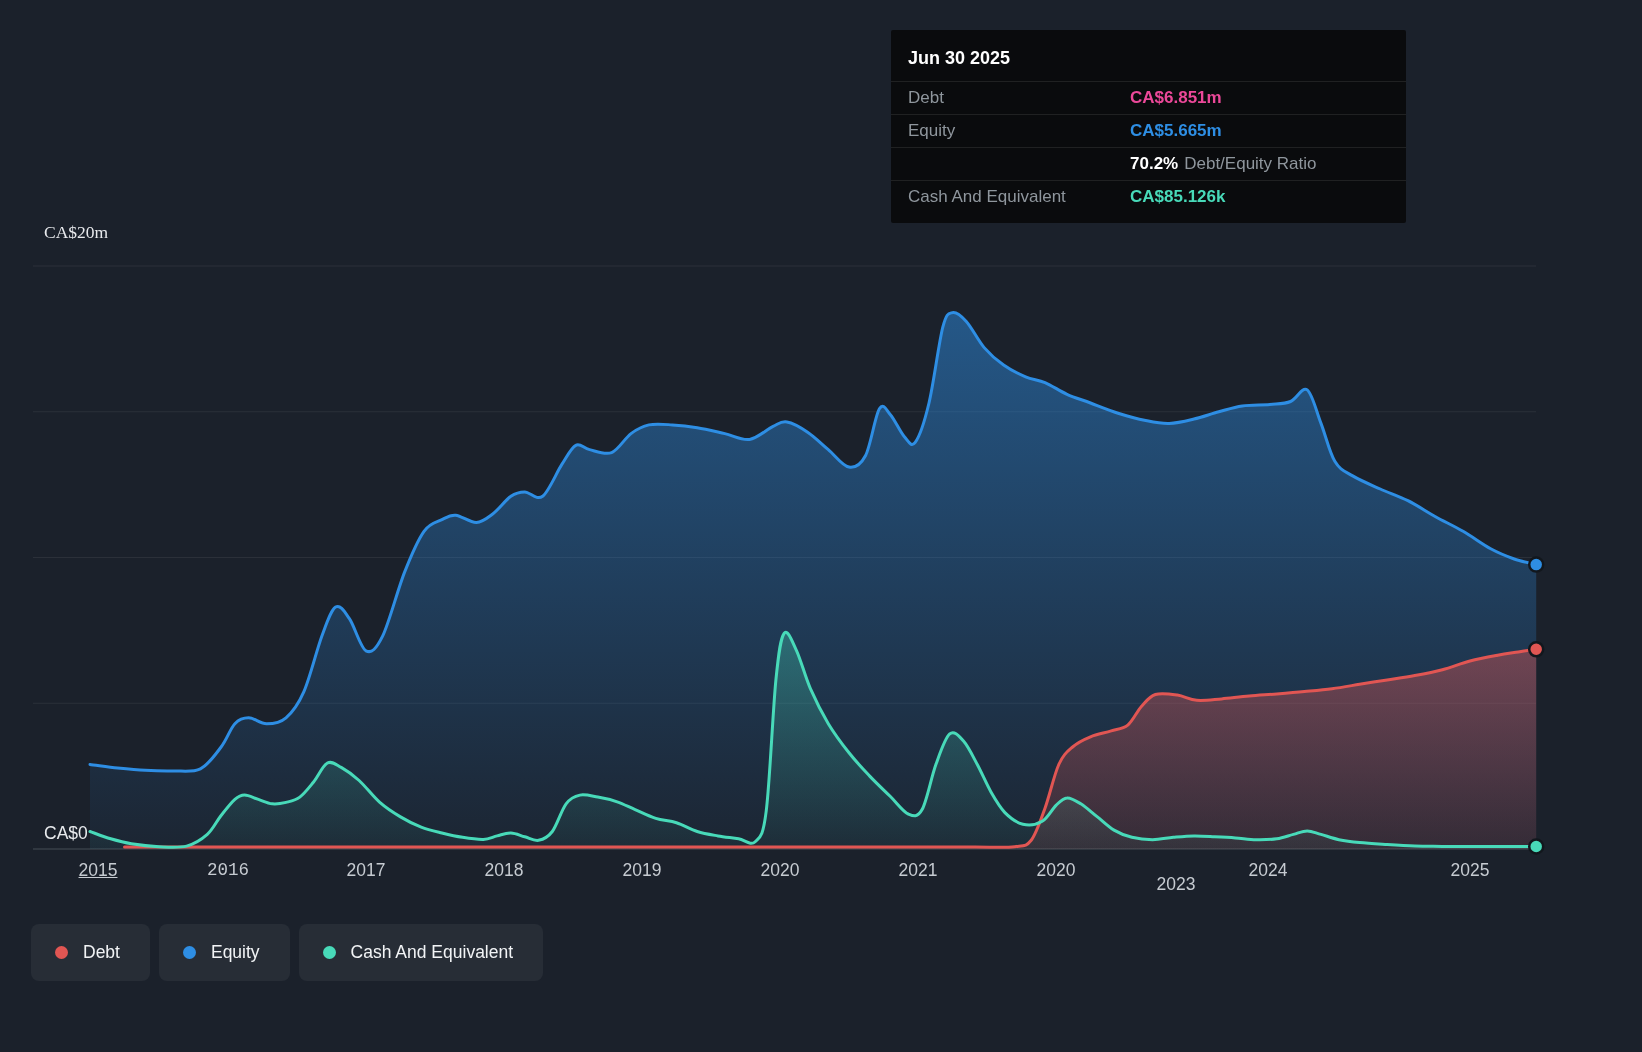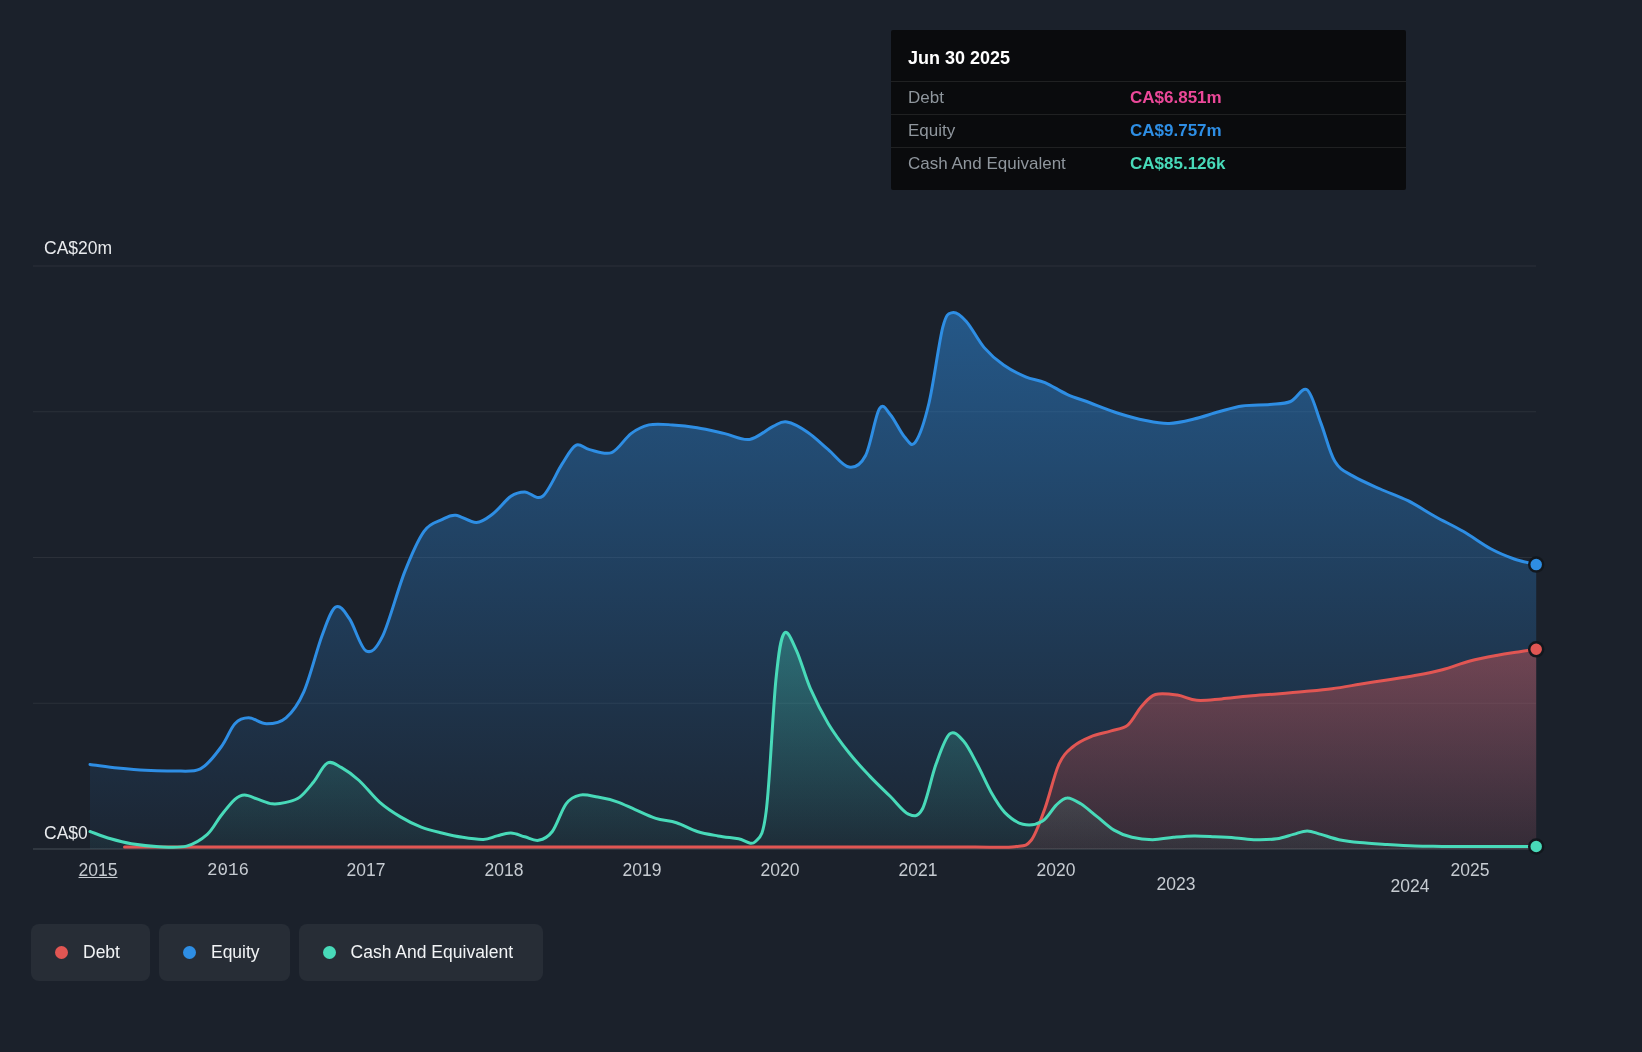--- a/index.html
+++ b/index.html
@@ -73,46 +73,51 @@
       <path d="M90.0 831.5 C93.5 832.7 103.8 836.8 110.7 838.8 C117.6 840.8 123.3 842.4 131.4 843.8 C139.4 845.1 149.8 846.3 159.0 846.7 C168.2 847.1 178.6 848.0 186.6 846.1 C194.7 844.0 201.5 839.5 207.3 834.4 C213.0 829.3 216.5 821.3 221.1 815.5 C225.7 809.6 231.0 802.8 234.9 799.4 C238.8 796.0 240.6 795.1 244.6 795.1 C248.5 795.1 253.8 798.0 258.4 799.4 C263.0 800.9 267.6 803.3 272.2 803.8 C276.8 804.3 281.4 803.5 286.0 802.4 C290.6 801.2 295.2 800.5 299.8 797.1 C304.4 793.7 309.0 787.6 313.6 782.0 C318.2 776.3 322.8 765.4 327.4 763.0 C332.0 760.6 335.9 764.5 341.2 767.4 C346.4 770.3 352.7 774.7 359.1 780.5 C365.5 786.3 372.9 796.3 379.8 802.4 C386.7 808.4 393.6 812.8 400.5 816.9 C407.4 821.1 414.3 824.5 421.2 827.1 C428.1 829.8 435.0 831.3 441.9 833.0 C448.8 834.7 455.7 836.3 462.6 837.3 C469.5 838.4 477.5 839.6 483.3 839.4 C489.0 839.1 492.5 837.0 497.1 835.9 C501.7 834.8 506.3 832.8 510.9 833.0 C515.5 833.1 520.1 835.5 524.7 836.8 C529.3 838.0 533.9 841.1 538.5 840.3 C543.1 839.4 547.7 837.6 552.3 831.5 C556.9 825.4 561.5 809.9 566.1 803.8 C570.7 797.7 574.6 796.2 579.9 795.1 C585.2 794.0 591.6 796.0 597.8 797.1 C604.1 798.2 610.9 799.7 617.2 801.8 C623.4 803.9 628.7 806.9 635.1 809.6 C641.5 812.4 648.9 816.2 655.8 818.4 C662.7 820.6 669.6 820.6 676.5 822.8 C683.4 825.0 690.3 829.3 697.2 831.5 C704.1 833.7 711.0 834.7 717.9 835.9 C724.8 837.1 732.4 837.8 738.6 838.8 C744.8 839.8 750.6 846.3 755.2 841.7 C759.8 837.1 762.8 838.1 766.2 811.1 C769.7 784.1 772.9 709.6 775.9 679.9 C778.9 650.3 780.7 638.1 784.1 633.3 C787.6 628.4 792.2 641.5 796.6 650.8 C800.9 660.0 805.1 676.5 810.4 688.7 C815.7 700.8 821.9 713.0 828.3 723.7 C834.7 734.3 842.1 744.1 849.0 752.8 C855.9 761.6 862.8 768.8 869.7 776.1 C876.6 783.4 884.0 790.2 890.4 796.5 C896.8 802.8 903.1 811.8 908.3 814.0 C913.6 816.2 917.5 817.9 922.1 809.6 C926.7 801.4 931.3 777.1 935.9 764.5 C940.5 751.8 945.1 737.7 949.7 733.9 C954.3 730.0 958.9 736.0 963.5 741.1 C968.1 746.2 972.7 756.0 977.3 764.5 C981.9 773.0 986.5 784.1 991.1 792.2 C995.7 800.2 999.7 807.2 1004.9 812.6 C1010.2 817.9 1016.7 822.8 1022.9 824.2 C1029.1 825.7 1036.7 824.5 1042.2 821.3 C1047.7 818.1 1051.9 809.2 1056.0 805.3 C1060.1 801.4 1062.9 798.2 1067.0 798.0 C1071.2 797.7 1075.8 800.7 1080.8 803.8 C1085.9 807.0 1091.9 812.6 1097.4 816.9 C1102.9 821.3 1108.2 826.7 1114.0 830.1 C1119.7 833.5 1125.5 835.7 1131.9 837.3 C1138.3 838.9 1145.7 839.7 1152.6 839.7 C1159.5 839.7 1166.4 838.0 1173.3 837.3 C1180.2 836.7 1187.1 836.0 1194.0 835.9 C1200.9 835.8 1207.8 836.4 1214.7 836.8 C1221.6 837.1 1228.5 837.4 1235.4 837.9 C1242.3 838.4 1249.2 839.5 1256.1 839.7 C1263.0 839.8 1270.6 839.7 1276.8 838.8 C1283.0 837.9 1288.3 835.7 1293.4 834.4 C1298.4 833.1 1302.6 830.9 1307.2 830.9 C1311.8 830.9 1315.7 833.0 1321.0 834.4 C1326.3 835.9 1332.5 838.3 1338.9 839.7 C1345.3 841.0 1351.6 841.8 1359.6 842.6 C1367.7 843.4 1378.0 844.0 1387.2 844.6 C1396.4 845.2 1405.6 845.8 1414.8 846.1 C1424.0 846.4 1433.2 846.3 1442.4 846.4 C1451.6 846.4 1459.6 846.5 1470.0 846.5 C1480.4 846.5 1493.5 846.5 1504.5 846.5 C1515.5 846.5 1531.0 846.5 1536.2 846.5" fill="none" stroke="#48dab9" stroke-width="3" stroke-linejoin="round" stroke-linecap="round"></path>
     </g>
   <g id="dot-group">
       <circle cx="1536.2" cy="649.3" r="7" fill="#e15653" stroke="#12171d" stroke-width="2.5"></circle>
       <circle cx="1536.2" cy="564.6" r="7" fill="#2e8ee4" stroke="#12171d" stroke-width="2.5"></circle>
       <circle cx="1536.2" cy="846.5" r="7" fill="#48dab9" stroke="#12171d" stroke-width="2.5"></circle>
     </g>
 </svg>
 
 <div id="y-labels">
-    <div class="y-label" style="top: 238px;">CA$20m</div>
+    <div class="y-label" style="top: 222px; font-family: Liberation Serif, serif;">CA$20m</div>
     <div class="y-label" style="top: 823px;">CA$0</div>
   </div>
 <div id="x-labels">
     <div class="x-label" style="left: 98px; text-decoration: underline;">2015</div>
     <div class="x-label" style="left: 228px; font-family: Liberation Mono, monospace;">2016</div>
     <div class="x-label" style="left: 366px;">2017</div>
     <div class="x-label" style="left: 504px;">2018</div>
     <div class="x-label" style="left: 642px;">2019</div>
     <div class="x-label" style="left: 780px;">2020</div>
     <div class="x-label" style="left: 918px;">2021</div>
     <div class="x-label" style="left: 1056px;">2020</div>
     <div class="x-label" style="left: 1176px; margin-top: 14px;">2023</div>
-    <div class="x-label" style="left: 1410px; margin-top: 16px;">2024</div>
+    <div class="x-label" style="left: 1268px;">2024</div>
     <div class="x-label" style="left: 1470px;">2025</div>
   </div>
 
 <div class="tooltip">
   <div class="tt-title">Jun 30 2025</div>
   <div class="tt-row">
     <span class="tt-label">Debt</span>
     <span class="tt-value" style="color: #ec4899;">CA$6.851m</span>
   </div>
   <div class="tt-row">
     <span class="tt-label">Equity</span>
-    <span class="tt-value" style="color: rgb(46, 142, 228);">CA$9.757m</span>
+    <span class="tt-value" style="color: rgb(46, 142, 228);">CA$5.665m</span>
+  </div>
+  <div class="tt-row">
+    <span class="tt-label"></span>
+    <span class="tt-ratio-bold">70.2%</span>
+    <span class="tt-ratio-rest">Debt/Equity Ratio</span>
   </div>
   <div class="tt-row">
     <span class="tt-label">Cash And Equivalent</span>
     <span class="tt-value" style="color: rgb(72, 218, 185);">CA$85.126k</span>
   </div>
 </div>
 
 <div class="legend">
   <div class="legend-pill">
     <span class="legend-dot" style="background-color: rgb(225, 86, 83);"></span>

